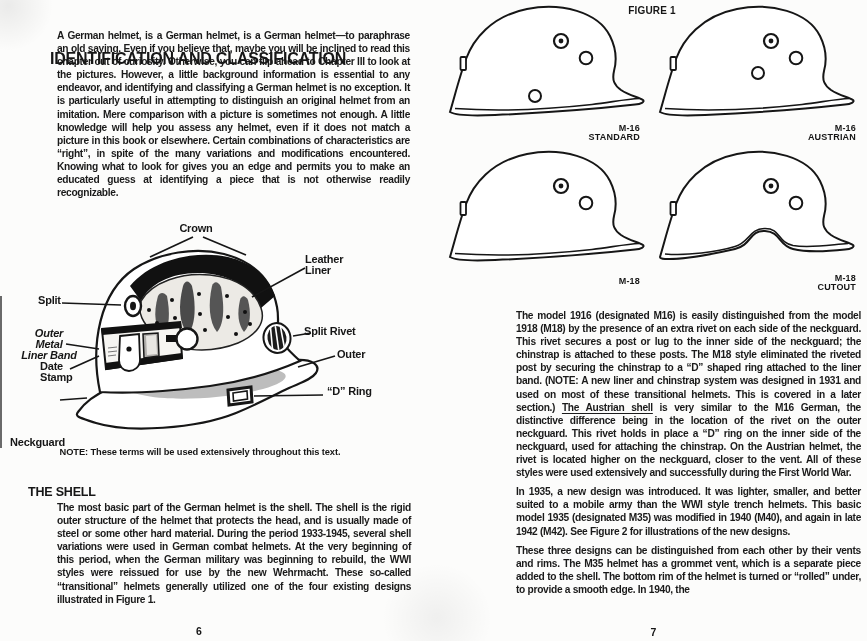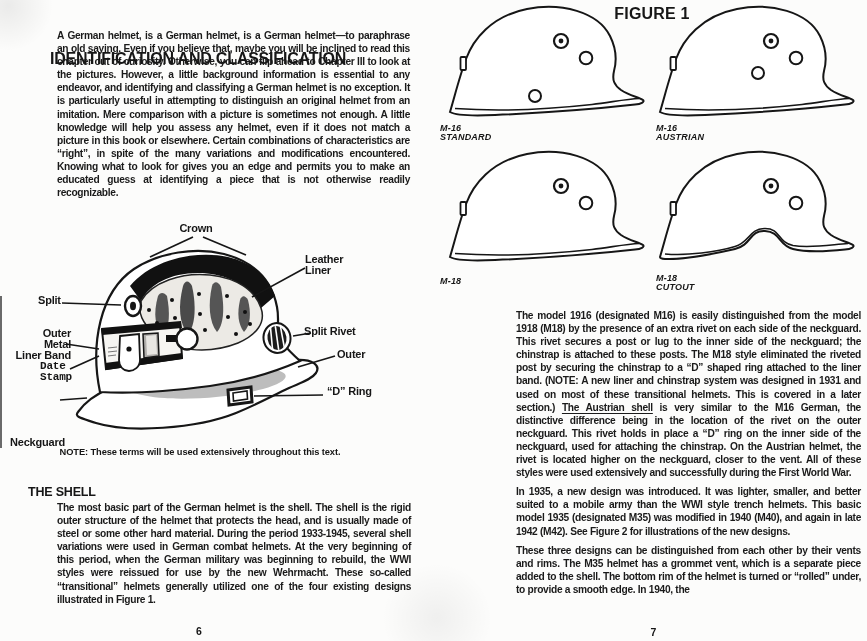--- a/index.html
+++ b/index.html
@@ -28,24 +28,24 @@
   .body-text p{margin:0 0 6px 0;}
   .body-text p:last-child{margin-bottom:0;}
   .u{text-decoration:underline;text-underline-offset:2px;}
   .page-title{
     font-size:16px;font-weight:bold;letter-spacing:-0.2px;
     text-align:center;white-space:nowrap;margin-top:44px;
   }
   .section-h{font-size:12.5px;font-weight:bold;letter-spacing:-0.2px;}
   .note-line{font-size:9.3px;font-weight:bold;letter-spacing:-0.1px;text-align:center;}
   .page-num{font-size:10.5px;font-weight:bold;text-align:center;}
-  .fig-label{font-size:16px;font-weight:bold;letter-spacing:0.2px;text-align:center;}
+  .fig-label{font-size:10px;font-weight:bold;letter-spacing:0.2px;text-align:center;}
   .fig-cap{
     font-size:9px;font-weight:bold;line-height:8.5px;letter-spacing:0.2px;
-    text-align:left;white-space:pre-line;font-style:italic;
+    text-align:right;white-space:pre-line;
   }
   .diagram{left:0;top:222px;width:400px;height:224px;}
   .diagram svg{position:absolute;left:0;top:0;}
   .lbl{
     position:absolute;
     font-size:11px;font-weight:bold;letter-spacing:-0.2px;line-height:11px;
     white-space:pre-line;
   }
   .edge-sliver{left:0;top:296px;width:2px;height:152px;background:#3a3a3a;opacity:.75;}
 </style>
@@ -150,23 +150,23 @@
         <line x1="60" y1="178" x2="87" y2="176"></line>
         <line x1="311" y1="111" x2="293" y2="114"></line>
         <line x1="335" y1="134" x2="298" y2="145"></line>
         <line x1="323" y1="173" x2="254" y2="174"></line>
       </g>
     </svg>
     <div class="lbl" style="left:166px;top:1px;width:60px;text-align:center;">Crown</div>
     <div class="lbl" style="left:305px;top:32px;">Leather
 Liner</div>
     <div class="lbl" style="left:38px;top:73px;">Split</div>
-    <div class="lbl" style="left:13px;top:106px;width:58px;text-align:right;">Outer Metal
+    <div class="lbl" style="left:20px;top:106px;width:58px;text-align:center;font-style:italic;">Outer Metal
 Liner Band</div>
-    <div class="lbl" style="left:40px;top:139px;font-family:Liberation Mono, monospace;">Date
+    <div class="lbl" style="left:40px;top:139px;">Date
 Stamp</div>
     <div class="lbl" style="left:10px;top:171px;margin-top:44px;">Neckguard</div>
     <div class="lbl" style="left:304px;top:104px;">Split Rivet</div>
     <div class="lbl" style="left:337px;top:127px;">Outer</div>
     <div class="lbl" style="left:327px;top:164px;">“D” Ring</div>
   </div>
 
   <div class="abs note-line" style="left:22px;top:447px;width:356px;">NOTE: These terms will be used extensively throughout this text.</div>
 
   <div class="abs section-h" style="left:28px;top:485px;">THE SHELL</div>

